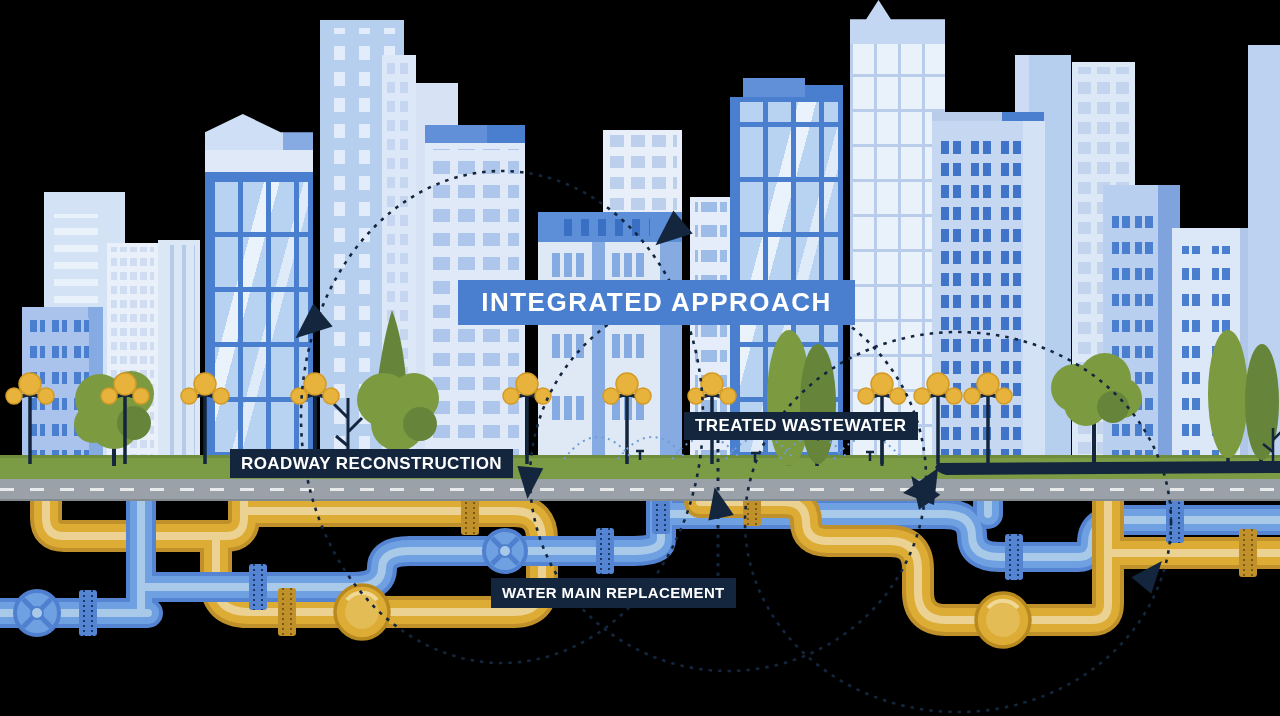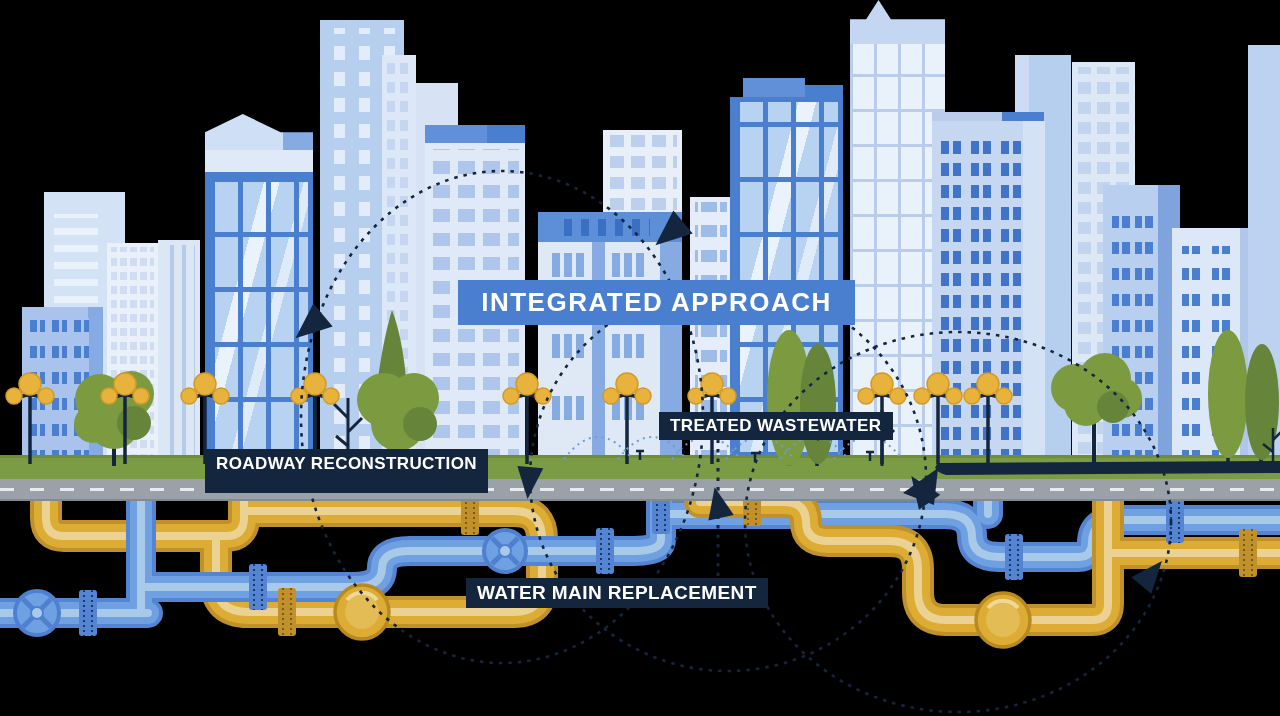--- a/index.html
+++ b/index.html
@@ -97,25 +97,25 @@
       background-image:repeating-linear-gradient(90deg,#e8eaeb 0 14px,transparent 14px 30px);
       background-size:100% 3px;background-position:0 9px;background-repeat:no-repeat;
       border-bottom:2px solid #82898f;box-sizing:border-box;}
   svg.layer{position:absolute;left:0;top:0;z-index:6;pointer-events:none;}
   svg#underground{z-index:4;}
   svg#overlay{z-index:7;}
   
   .banner{position:absolute;z-index:9;color:#fff;font-weight:bold;text-align:center;white-space:nowrap;}
   #banner-integrated{left:458px;top:280px;width:397px;height:45px;line-height:45px;
       font-size:26px;letter-spacing:1.5px;background:var(--banner_blue,#4a7fd0);}
-  .navylabel{background:var(--label_navy,#13263e);padding:0 11px;letter-spacing:.4px;}
-  #label-roadway{left:205px;top:449px;height:44px;line-height:29px;font-size:17px;}
+  .navylabel{background:var(--label_navy,#13263e);padding:0 11px;letter-spacing:.4px;margin-left:25px;}
+  #label-roadway{left:205px;top:449px;height:29px;line-height:29px;font-size:17px;}
   #label-treated{left:659px;top:412px;height:28px;line-height:28px;font-size:17px;}
   #label-stormwater{left:973px;top:420px;height:28px;line-height:28px;font-size:17px;}
-  #label-watermain{left:466px;top:578px;height:30px;line-height:30px;font-size:19px;}
+  #label-watermain{left:466px;top:578px;height:30px;line-height:30px;font-size:15px;}
 </style>
 </head>
 <body>
 
 <div class="stage">
 
   <div class="bldg z1 b1"></div>
   <div class="bldg z1 b2"></div>
   <div class="bldg z1 t2"></div>
   <div class="bldg z1 b3peak"></div>

